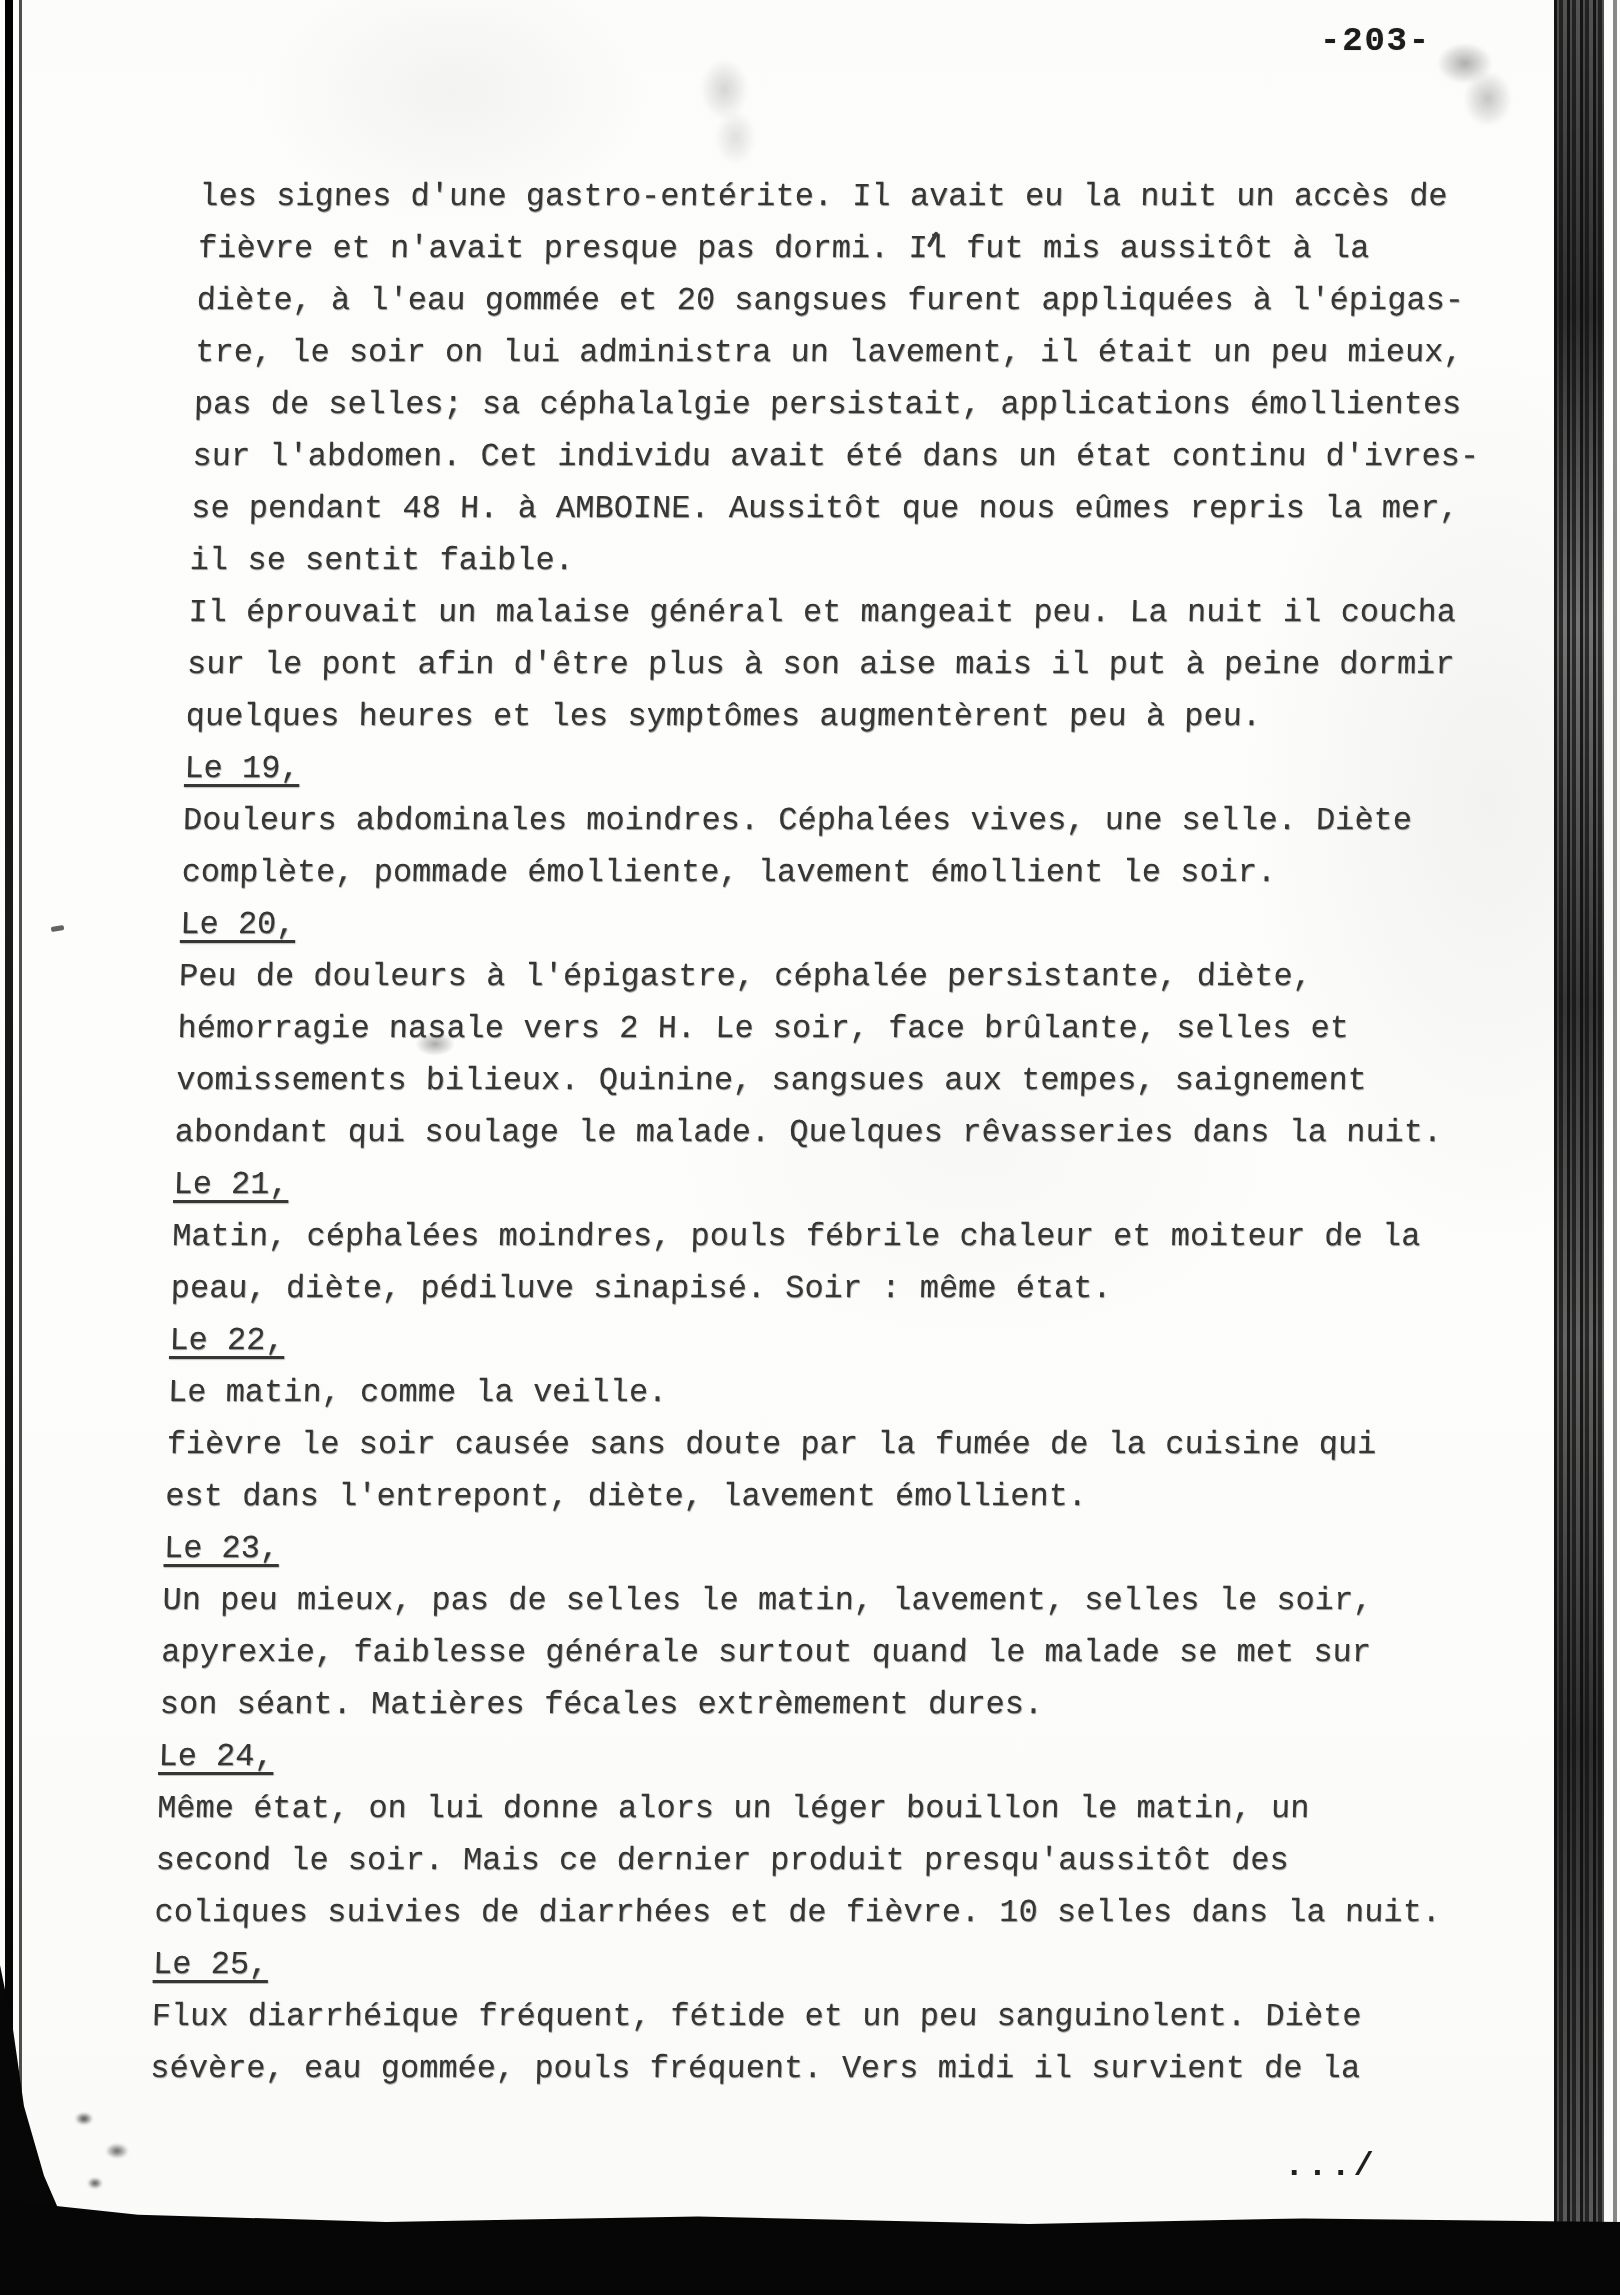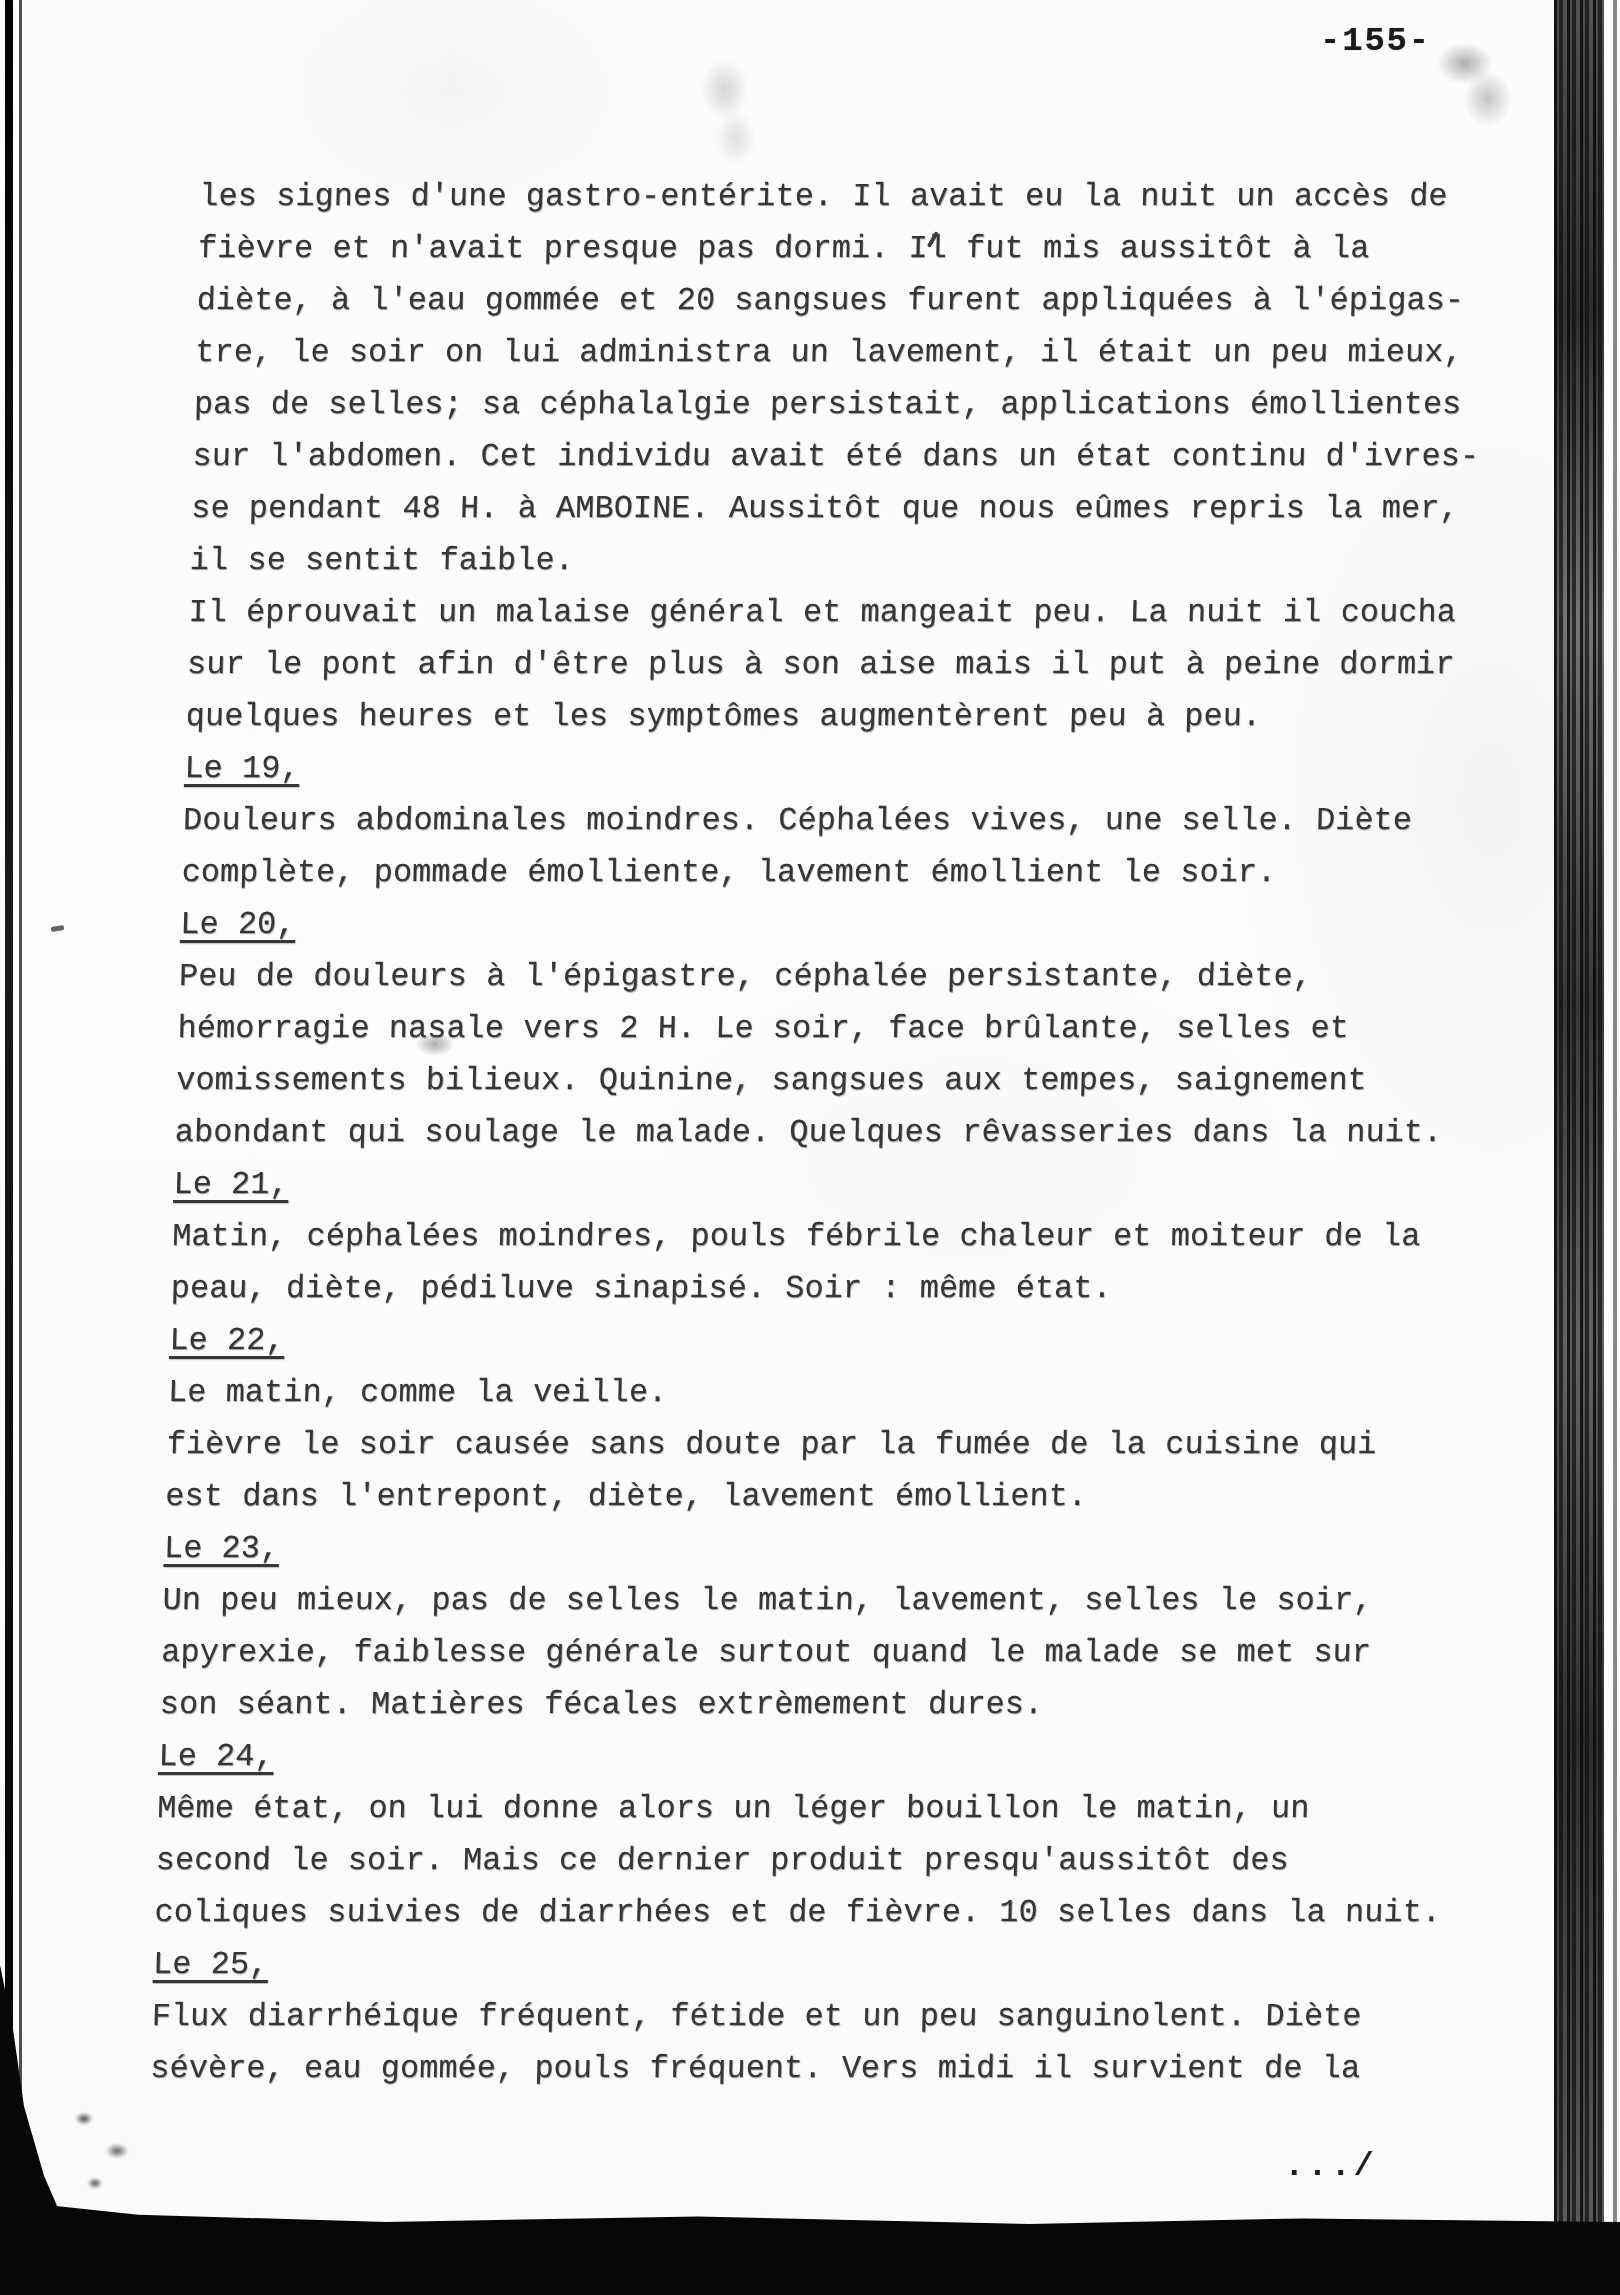--- a/index.html
+++ b/index.html
@@ -119,21 +119,21 @@
 </style>
 </head>
 <body>
 
 <div class="page">
   <div class="paper-noise"></div>
 
   <div class="smudge smudge-top-center"></div>
   <div class="smudge smudge-top-right"></div>
 
-  <div class="page-number">-155-</div>
+  <div class="page-number">-203-</div>
 
   <div class="text-block" id="text-block">
       <div class="line">les signes d'une gastro-entérite. Il avait eu la nuit un accès de</div>
       <div class="line">fièvre et n'avait presque pas dormi. Il fut mis aussitôt à la</div>
       <div class="line">diète, à l'eau gommée et 20 sangsues furent appliquées à l'épigas-</div>
       <div class="line">tre, le soir on lui administra un lavement, il était un peu mieux,</div>
       <div class="line">pas de selles; sa céphalalgie persistait, applications émollientes</div>
       <div class="line">sur l'abdomen. Cet individu avait été dans un état continu d'ivres-</div>
       <div class="line">se pendant 48 H. à AMBOINE. Aussitôt que nous eûmes repris la mer,</div>
       <div class="line">il se sentit faible.</div>

